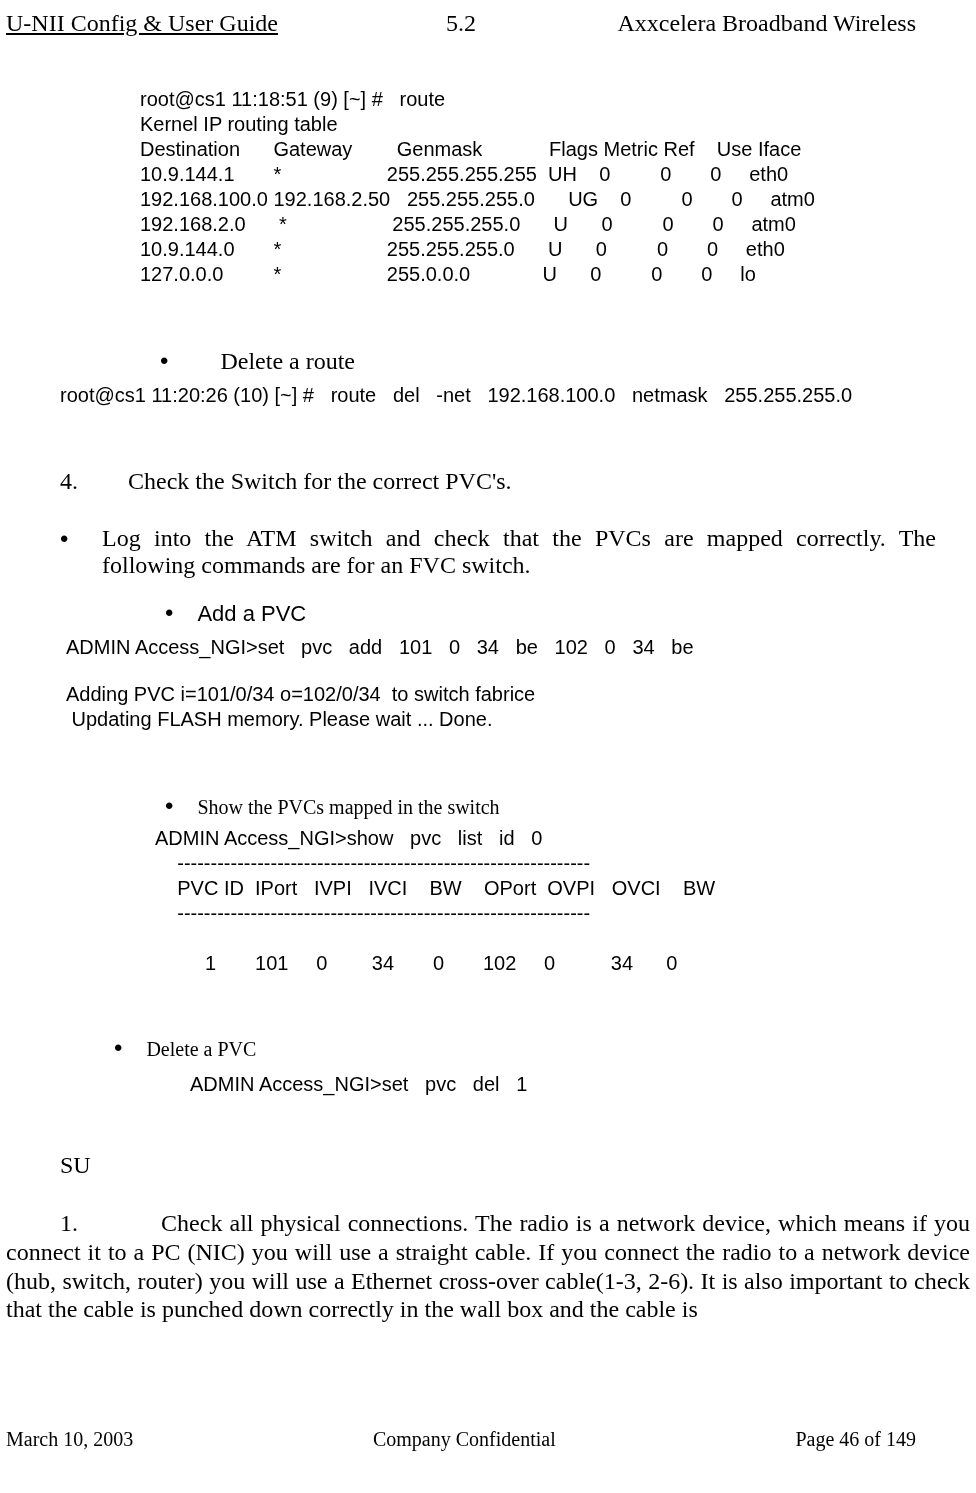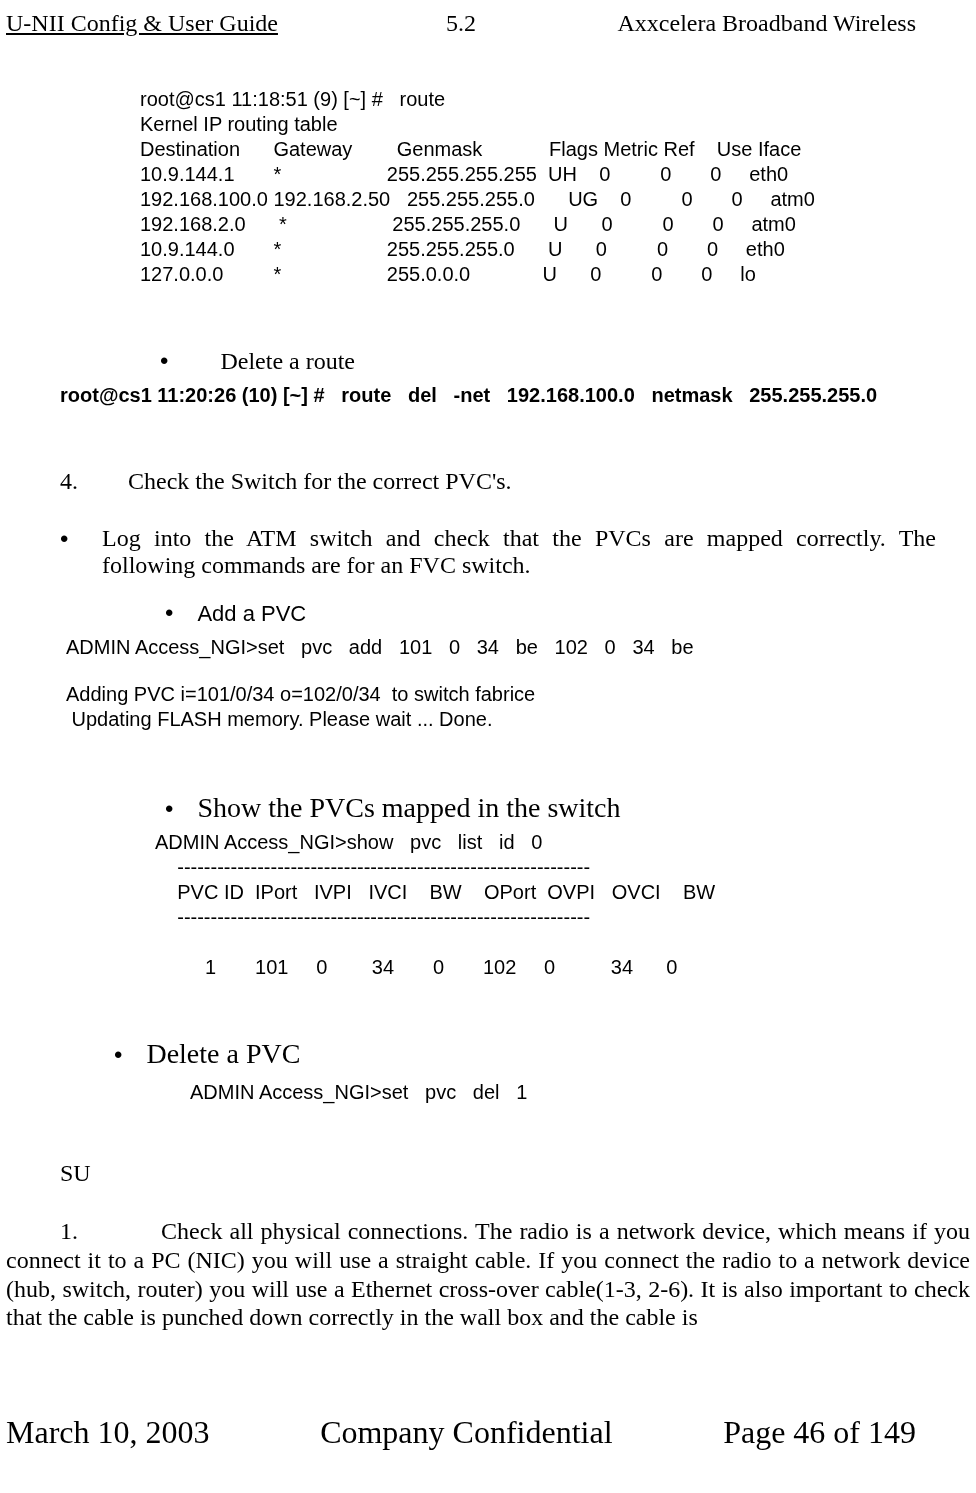--- a/index.html
+++ b/index.html
@@ -24,21 +24,21 @@
   .header .ver { text-align: center; flex:1; }
   .header .left { flex:1; text-align:left;text-decoration:underline; }
   .header .right { flex:1; text-align:right; }
   .mono-block {
     font-family: Arial, Helvetica, sans-serif;
     font-size: 20px;
     white-space: pre;
     line-height: 1.25;
   }
   .indent1 { margin-left: 140px; }
-  .indent-cmd { margin-left: 60px; font-weight: bold; }
+  .indent-cmd { margin-left: 60px; }
   .indent-heading { margin-left: 165px; }
   .indent-heading2b { margin-left: 114px; }
   .indent-show { margin-left: 155px; }
   .indent-addtxt { margin-left: 66px; }
   .indent-del { margin-left: 190px; }
   .body-text {
     font-family: "Times New Roman", Times, serif;
     font-size: 24px;
   }
   .step4 { margin-left: 60px; margin-top: 60px; }
@@ -49,38 +49,38 @@
   }
   .log-para .bullet { width:42px; flex:none; }
   .log-para .txt { flex:1; }
   .bullet-sym { font-family: Arial, sans-serif; }
   .add-pvc-hd {
     font-family: Arial, Helvetica, sans-serif;
     font-size:22px;
   }
   .show-hd {
     font-family: "Times New Roman", Times, serif;
-    font-size:28px;
+    font-size:20px;
   }
   .su { margin-left:60px; margin-top:55px; font-size:24px; }
   .p-su {
     margin: 30px 6px 0 6px;
     text-align: justify;
     font-size:24px;
     line-height:1.2;
   }
   .p-su .lead { display:inline-block; width:54px; margin-left:54px;}
   .footer {
     position:absolute;
     bottom: 42px;
     left:0; right:0;
     display:flex;
     justify-content: space-between;
     padding: 0 60px 0 6px;
-    font-size:32px;
+    font-size:20px;
   }
 </style>
 </head>
 <body>
 
 <div class="header">
   <span class="left">U-NII Config &amp; User Guide</span>
   <span class="ver">5.2</span>
   <span class="right">Axxcelera Broadband Wireless</span>
 </div>

